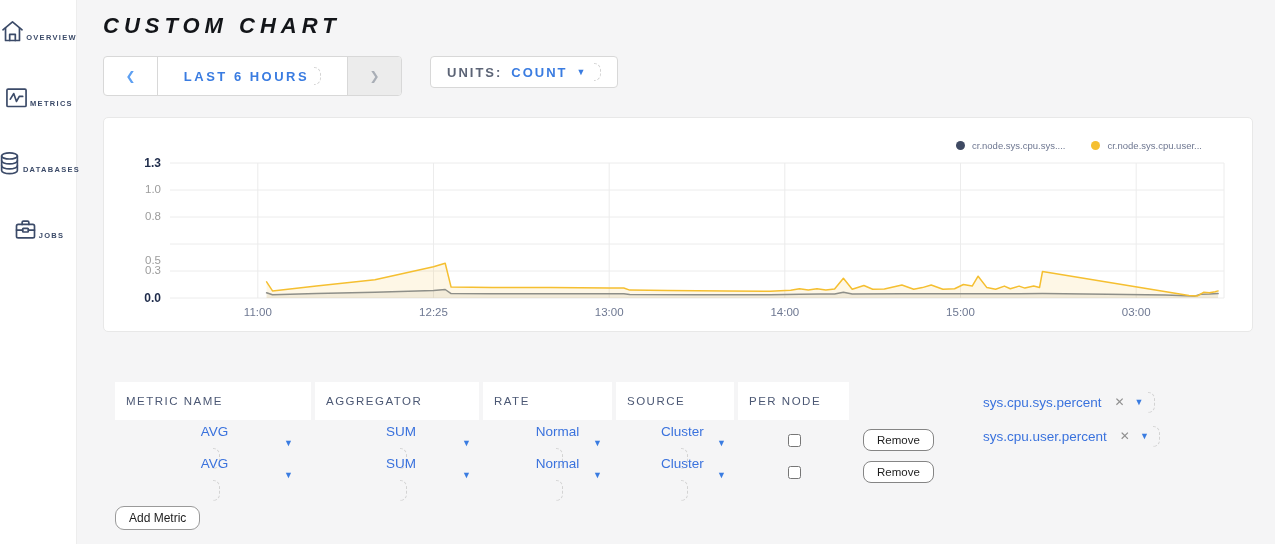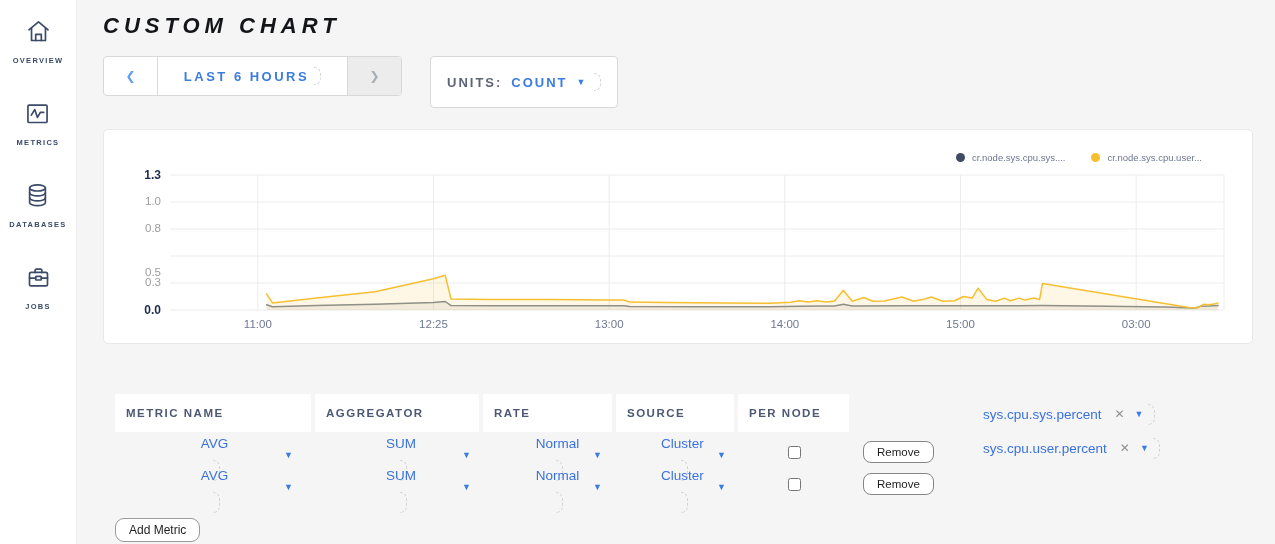--- a/index.html
+++ b/index.html
@@ -10,40 +10,40 @@
     font-family:"Liberation Sans", sans-serif;
     display:flex;
   }
   
   .sidebar {
     width:77px; flex-shrink:0; background:#ffffff;
     border-right:1px solid #ededed;
     padding-top:18px;
     display:flex; flex-direction:column; align-items:center;
   }
-  .nav-item { display:flex; flex-direction:column; align-items:center; margin-bottom:35px; cursor:pointer; }
+  .nav-item { display:flex; flex-direction:row; align-items:center; margin-bottom:35px; cursor:pointer; }
   .nav-item svg { width:27px; height:27px; stroke:#3b4a68; fill:none; stroke-width:1.5; stroke-linecap:round; stroke-linejoin:round; }
   .nav-label { font-size:7.5px; font-weight:bold; letter-spacing:1.3px; color:#3b4a68; margin-top:7px; }
   
   .main { flex:1; padding-left:26px; position:relative; }
   .page-title { margin:13px 0 0 0; font-size:22px; font-weight:800; letter-spacing:5px; color:#131519;font-style:italic; }
   .controls { display:flex; margin-top:17px; }
   .range-group {
     display:flex; height:40px; background:#fff;
     border:1px solid #d8d8d8; border-radius:4px; overflow:hidden;
   }
   .range-prev, .range-next { width:54px; display:flex; align-items:center; justify-content:center; font-size:12px; cursor:pointer; }
   .range-prev { color:#5ea0f2; border-right:1px solid #d8d8d8; }
   .range-next { color:#a9aeb6; background:#ececec; border-left:1px solid #d8d8d8; }
   .range-label {
     width:189px; display:flex; align-items:center; justify-content:center; gap:5px;
     color:#3a7ce1; font-size:13px; font-weight:bold; letter-spacing:2.5px; cursor:pointer;
   }
   .units-group {
-    margin-left:28px; height:52px; background:#fff;
+    margin-left:28px; height:32px; background:#fff;
     border:1px solid #d8d8d8; border-radius:4px;
     display:flex; align-items:center; padding:0 16px; gap:9px; cursor:pointer;
   }
   .units-label { font-size:13px; font-weight:bold; letter-spacing:2px; color:#5c6476; }
   .units-value { font-size:13px; font-weight:bold; letter-spacing:2px; color:#3a7ce1; }
   .caret { color:#3a7ce1; font-size:9px; line-height:1; }
   .bracket {
     width:7px; height:21px; flex-shrink:0;
     border:1px dashed #d3d3d3; border-left:none;
     border-top-right-radius:7px; border-bottom-right-radius:7px;
@@ -60,21 +60,21 @@
   .legend-dot { width:9px; height:9px; border-radius:50%; }
   .plot-area { position:absolute; left:66px; top:45px; width:1054px; height:135px; }
   .plot-area svg { overflow:visible; display:block; }
   .ytick { position:absolute; left:0; width:57px; text-align:right; font-size:11.5px; color:#9c9c9c; }
   .ytick.bold { color:#1e2b4a; font-weight:bold; font-size:12px; }
   .xtick { position:absolute; width:60px; text-align:center; font-size:11.5px; color:#6e7892; top:188px; }
   
   .metric-table { margin-top:50px; margin-left:12px; display:grid; grid-template-columns:196px 164px 129px 118px 111px 115px 190px; column-gap:4px; row-gap:0; }
   .th {
     background:#fff; height:38px; display:flex; align-items:center; padding-left:11px;
-    font-size:11.5px; font-weight:bold; letter-spacing:1.5px; color:#4c5874;
+    font-size:11.5px; font-weight:normal; letter-spacing:1.5px; color:#4c5874;
   }
   .th.blank { background:transparent; }
   .td { height:32px; display:flex; align-items:center; font-size:13.5px; color:#3a72dd; }
   .row-top { margin-top:4px; }
   .metric-cell { padding-left:11px; gap:0; }
   .metric-name { cursor:pointer; }
   .x-icon { color:#8f8f8f; font-size:12px; margin-left:13px; cursor:pointer; }
   .metric-cell .caret { margin-left:10px; cursor:pointer; }
   .metric-cell .bracket { margin-left:4px; }
   .sel { cursor:pointer;flex-direction:column; }

